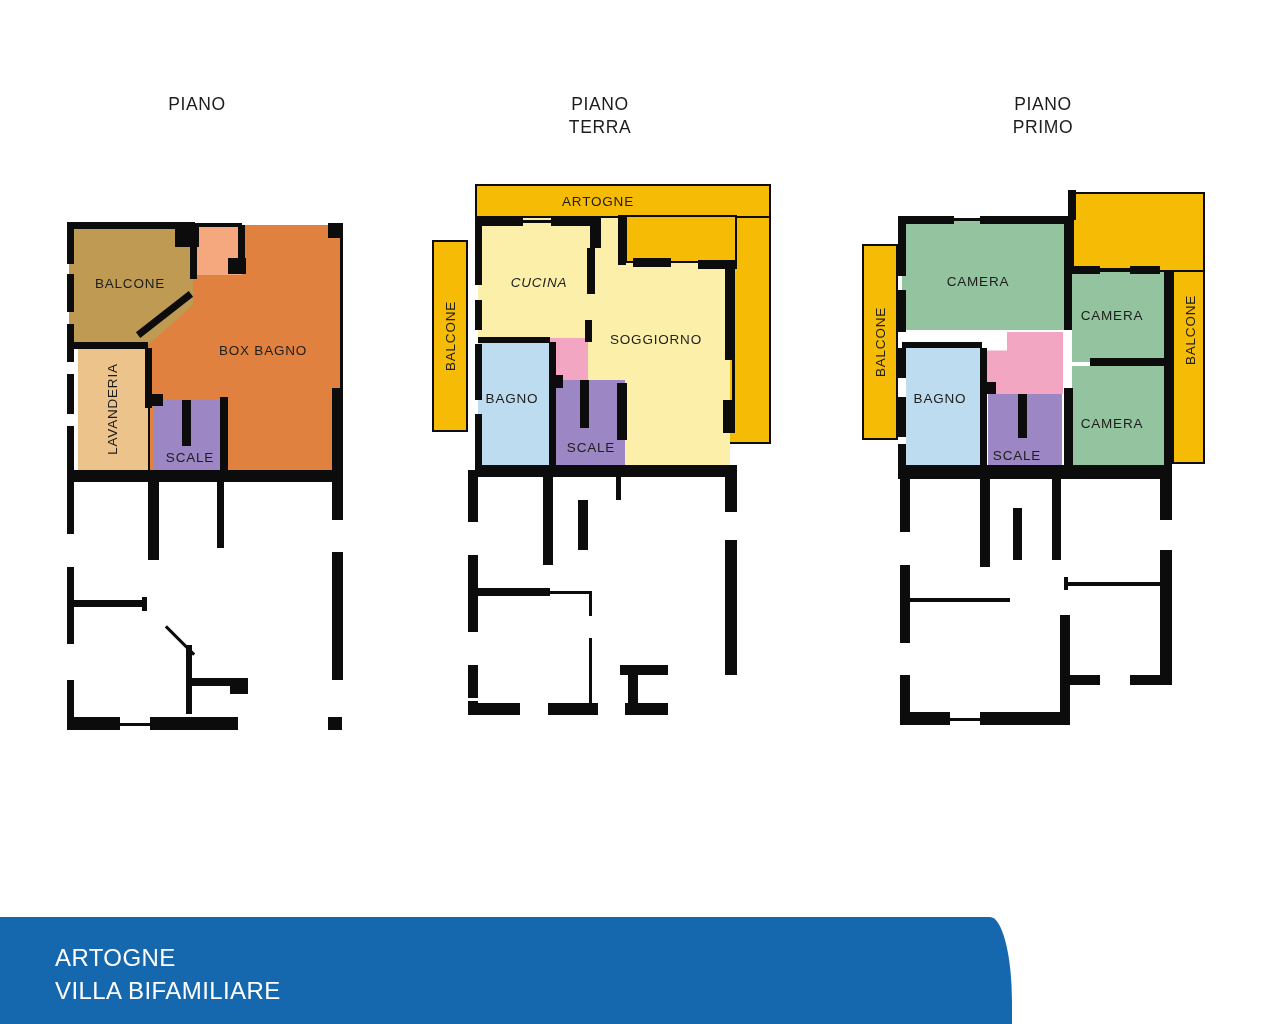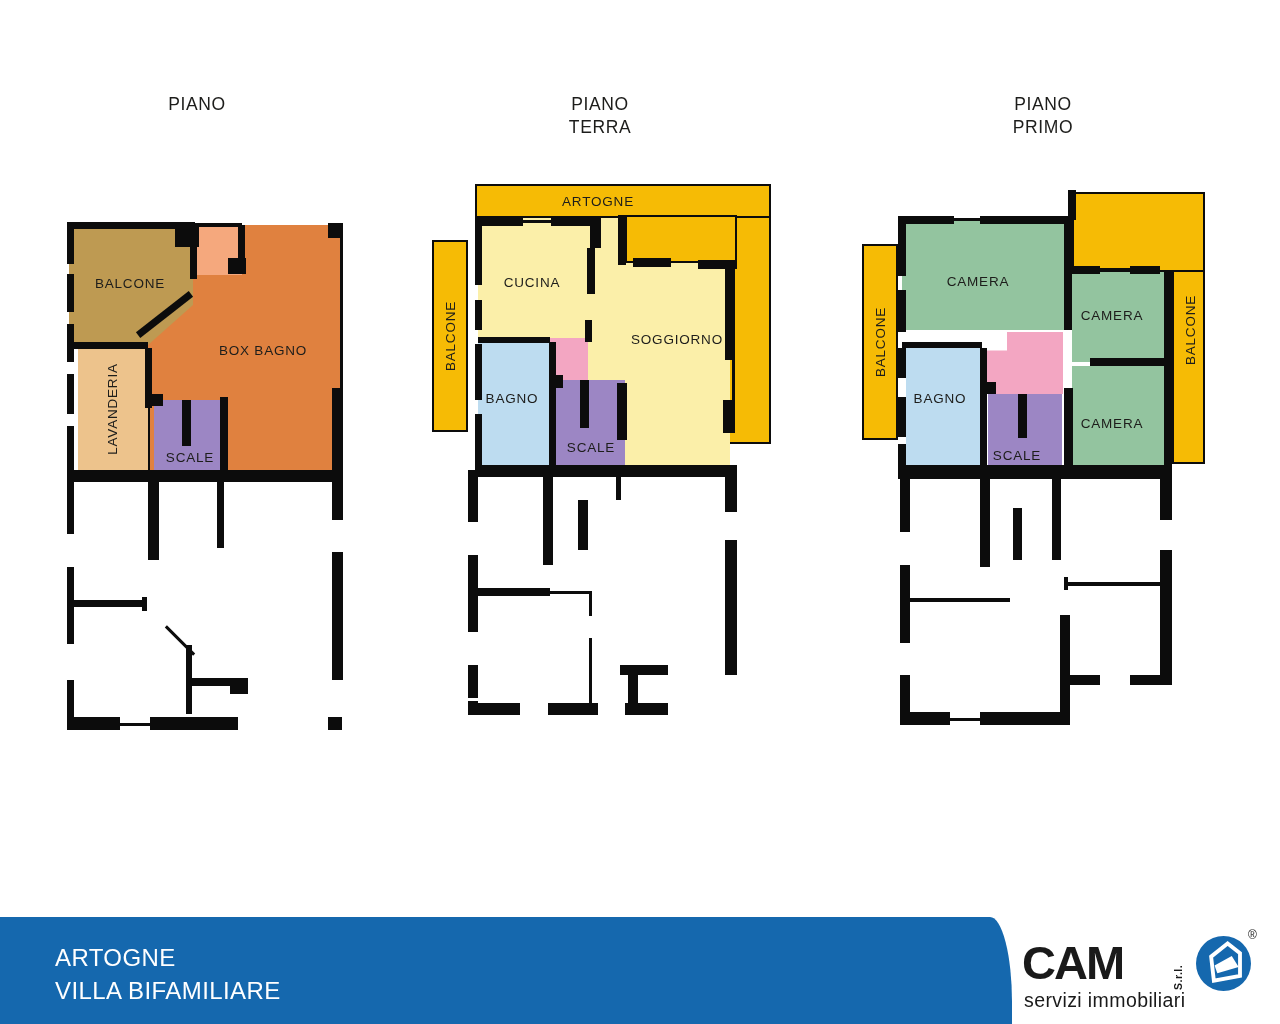--- a/index.html
+++ b/index.html
@@ -155,22 +155,22 @@
     <div class="w" style="left:186px;top:295px;width:5px;height:23px;"></div>
     <div class="w" style="left:45px;top:406px;width:75px;height:8px;"></div>
     <div class="w" style="left:120px;top:409px;width:42px;height:3px;"></div>
     <div class="w" style="left:159px;top:412px;width:3px;height:22px;"></div>
     <div class="w" style="left:159px;top:456px;width:3px;height:67px;"></div>
     <div class="w" style="left:190px;top:483px;width:48px;height:10px;"></div>
     <div class="w" style="left:198px;top:483px;width:10px;height:50px;"></div>
 
     <div class="lbl" style="left:168px;top:19px;">ARTOGNE</div>
     <div class="vlbl" style="left:20px;top:154px;">BALCONE</div>
-    <div class="lbl" style="left:102px;top:100px;">CUCINA</div>
-    <div class="lbl" style="left:226px;top:157px;margin-left:21px;">SOGGIORNO</div>
+    <div class="lbl" style="left:109px;top:100px;font-style:italic;">CUCINA</div>
+    <div class="lbl" style="left:226px;top:157px;">SOGGIORNO</div>
     <div class="lbl" style="left:82px;top:216px;">BAGNO</div>
     <div class="lbl" style="left:161px;top:265px;">SCALE</div>
   </div>
 
   <div class="plan" style="left:858px;top:182px;width:350px;height:545px;">
     <div class="room c-gold ol2" style="left:214px;top:10px;width:133px;height:80px;"></div>
     <div class="room c-gold ol2" style="left:314px;top:88px;width:33px;height:194px;"></div>
     <div class="room c-gold ol2" style="left:4px;top:62px;width:36px;height:196px;"></div>
     <div class="room c-green" style="left:44px;top:38px;width:166px;height:110px;"></div>
     <div class="room c-green" style="left:214px;top:90px;width:96px;height:90px;"></div>
@@ -228,27 +228,14 @@
     <div class="lbl" style="left:159px;top:273px;">SCALE</div>
   </div>
 
   <div id="footer-bar">
     <div id="footer-text">
       <div>ARTOGNE</div>
       <div>VILLA BIFAMILIARE</div>
     </div>
   </div>
 
-  <div id="logo">
-    <div id="logo-name">CAM</div>
-    <div id="logo-legal">S.r.l.</div>
-    <div id="logo-circle">
-      <svg width="55" height="55" viewBox="0 0 40 40">
-        <circle cx="20" cy="20" r="20" fill="#1568AE"></circle>
-        <polygon points="11,15 23,5.5 32,12.5 32,29 13,32.5" fill="none" stroke="#fff" stroke-width="2.8"></polygon>
-        <polygon points="13.5,21.5 26,14.5 31,22.5 15.5,27" fill="#fff"></polygon>
-      </svg>
-    </div>
-    <div id="logo-reg">®</div>
-    <div id="logo-tagline">servizi immobiliari</div>
-  </div>
 
 </div>
 
 </body></html>

